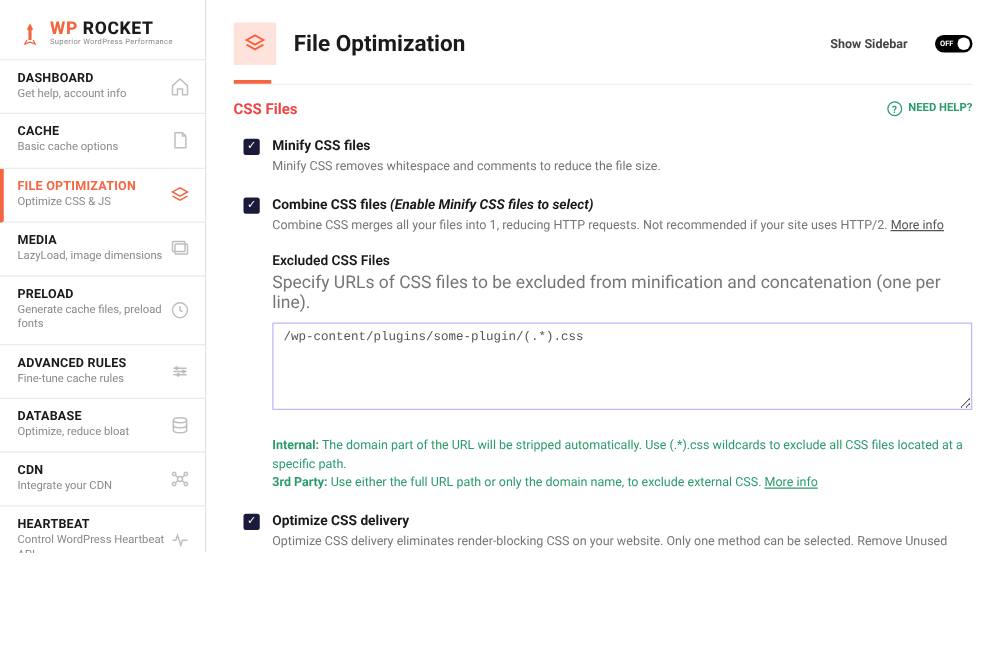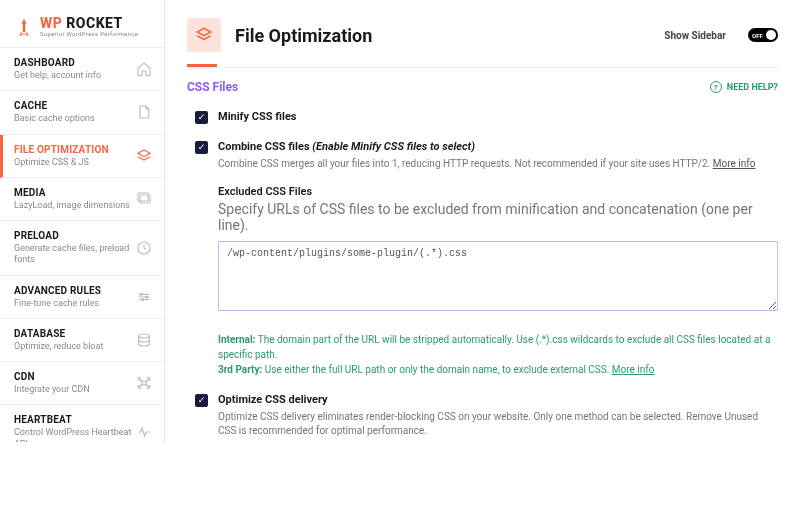--- a/index.html
+++ b/index.html
@@ -26,21 +26,21 @@
 .header-icon { width: 34px; height: 34px; display: flex; align-items: center; justify-content: center; background: #fde3dc; color: #f56640; }
 .header-title { font-size: 18px; font-weight: 700; flex: 1; }
 .show-sidebar { font-size: 10px; font-weight: 700; color: #444; margin-right: 8px; }
 .toggle { width: 30px; height: 14px; border-radius: 7px; background: #000; display: flex; align-items: center; justify-content: flex-end; padding: 0 2px; position: relative; }
 .toggle-knob { width: 10px; height: 10px; border-radius: 50%; background: #fff; }
 .toggle-label { position: absolute; left: 4px; font-size: 6px; color: #fff; font-weight: 700; }
 .tab-bar { margin: 8px 22px 0; border-bottom: 1px solid #eee; }
 .tab-indicator { width: 30px; height: 3px; background: #f56640; }
 .content { padding: 12px 22px 20px; overflow-y: auto; flex: 1; }
 .section-head { display: flex; align-items: center; justify-content: space-between; margin-bottom: 16px; }
-.section-title { font-size: 12px; font-weight: 700; color: #8b5cf6; }
+.section-title { font-size: 12px; font-weight: 700; color: #ef4444; }
 .help-link { display: flex; align-items: center; gap: 5px; font-size: 9px; font-weight: 700; color: #2b9b6d; cursor: pointer; }
 .help-icon { width: 12px; height: 12px; border: 1.5px solid #2b9b6d; border-radius: 50%; display: flex; align-items: center; justify-content: center; font-size: 8px; }
 .setting { margin-bottom: 16px; padding-left: 8px; }
 .setting-row { display: flex; align-items: flex-start; gap: 10px; }
 .checkbox { width: 13px; height: 13px; border-radius: 2px; background: #1a1a3a; display: flex; align-items: center; justify-content: center; flex-shrink: 0; margin-top: 1px; }
 .check { color: #fff; font-size: 9px; line-height: 1; }
 .setting-label { font-size: 11px; font-weight: 700; color: #1a1a1a; }
 .setting-label .hint { font-weight: 700; font-style: italic; }
 .setting-desc { font-size: 10px; color: #767676; margin-left: 23px; margin-top: 3px; line-height: 1.4; }
 .setting-desc .more { text-decoration: underline; color: #545454; cursor: pointer; }
@@ -201,20 +201,21 @@
         </div>
       </div>
 
       <div class="setting">
         <div class="setting-row">
           <div class="checkbox">
               <span class="check">✓</span>
             </div>
           <span class="setting-label">Minify CSS files</span>
         </div>
+        <div class="setting-desc">Minify CSS removes whitespace and comments to reduce the file size.</div>
       </div>
 
       <div class="setting">
         <div class="setting-row">
           <div class="checkbox">
               <span class="check">✓</span>
             </div>
           <span class="setting-label"><span>Combine CSS files</span> <span class="hint">(Enable Minify CSS files to select)</span></span>
         </div>
         <div class="setting-desc"><span>Combine CSS merges all your files into 1, reducing HTTP requests. Not recommended if your site uses HTTP/2.</span> <span class="more">More info</span></div>

